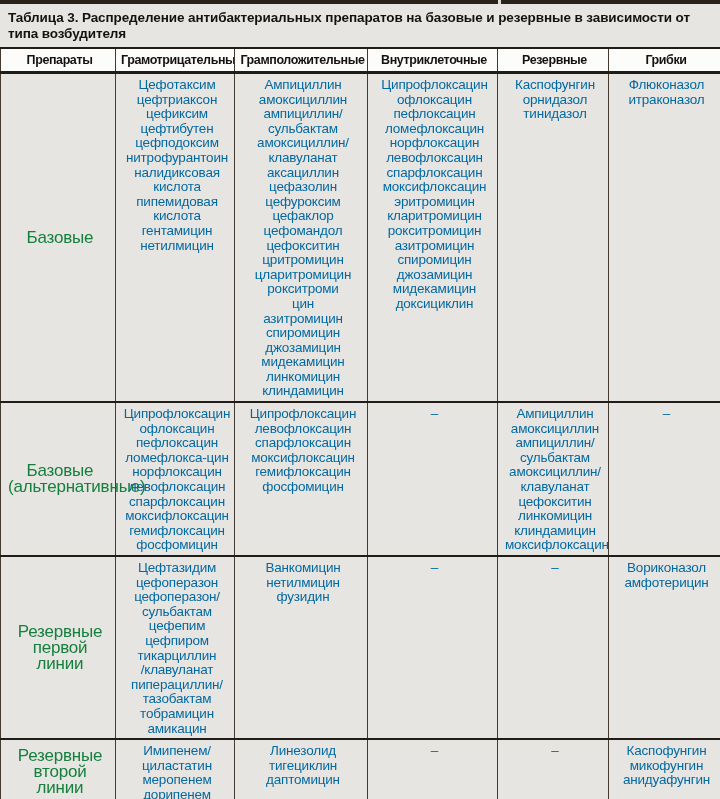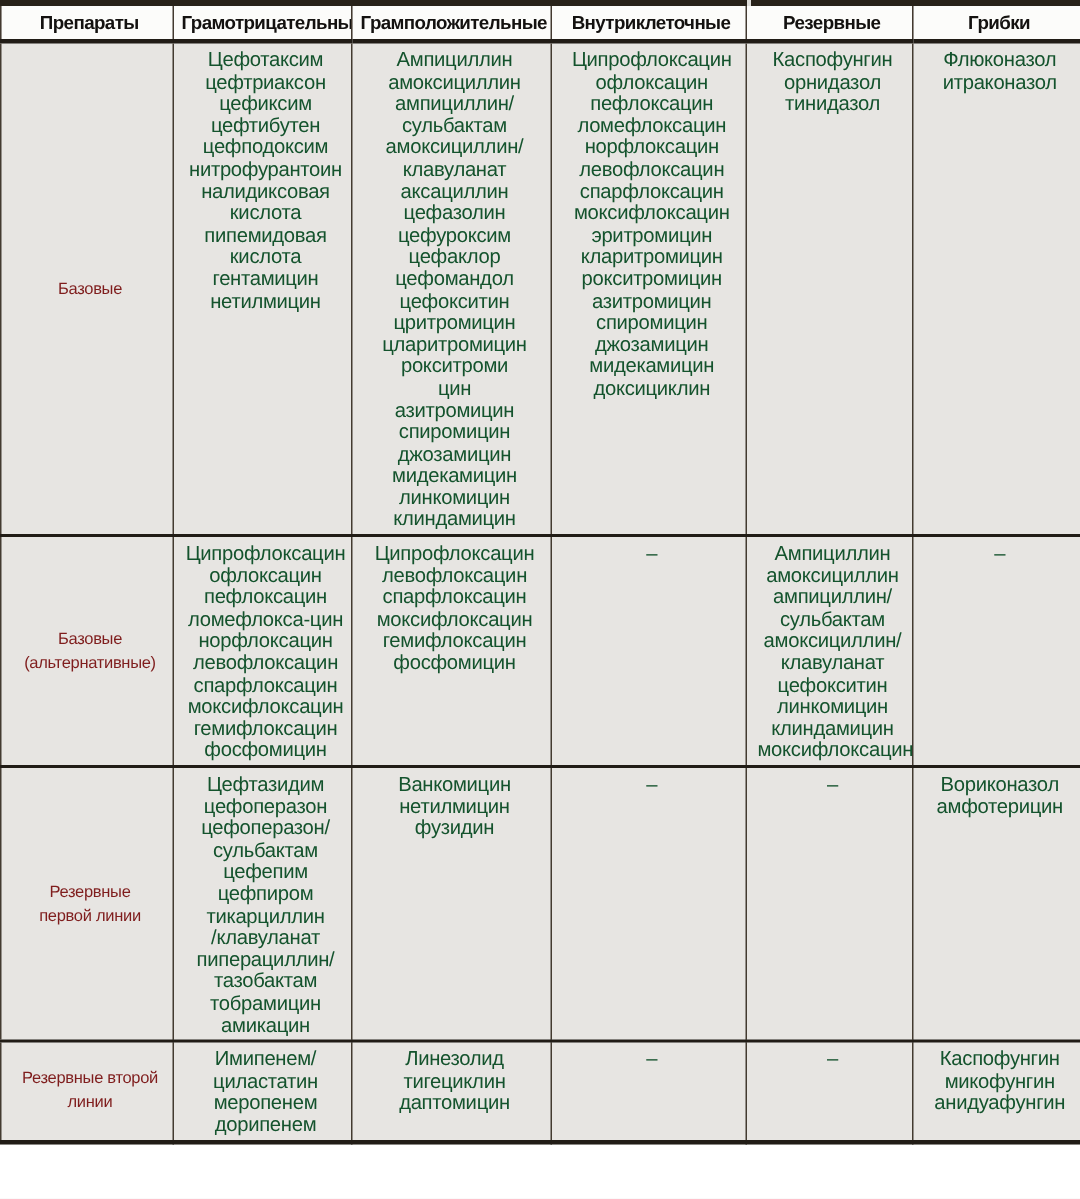--- a/index.html
+++ b/index.html
@@ -62,46 +62,49 @@
     padding: 4px 2px 4px 5px;
     height: 23px;
     border-bottom: 3px solid #211c16;
   }
   tbody tr { border-bottom: 2px solid #211c16; }
   tbody tr:last-child { border-bottom: 3px solid #211c16; }
   tbody th {
     font-weight: normal;
     vertical-align: middle;
     white-space: pre-line;
-    font-size: 11px;
+    font-size: 17px;
     line-height: 16px;
     padding: 2px 3px 2px 7px;
     letter-spacing: -0.2px;
-    color: #7f1d1d;
+    color: #15803d;
   }
   tbody td {
     white-space: pre-line;
     font-size: 13.5px;
     line-height: 14.6px;
     padding: 4px 3px 2px 7px;
     letter-spacing: -0.2px;
-    color: #14532d;
+    color: #0369a1;
   }
   tbody td.dash { text-align: center; }
   tr.r0 { height: 323px; }
   tr.r1 { height: 148px; }
   tr.r2 { height: 176px; }
   tr.r3 { height: 64px; }
 </style>
 </head>
 <body>
 
 <div class="page">
   <div class="top-rule"></div>
 
+  <div class="title-block">
+    <h1>Таблица 3. Распределение антибактериальных препаратов на базовые и резервные в зависимости от типа возбудителя</h1>
+  </div>
 
   <table>
     <colgroup>
       <col class="c0">
         <col class="c1">
         <col class="c2">
         <col class="c3">
         <col class="c4">
         <col class="c5">
     </colgroup>

